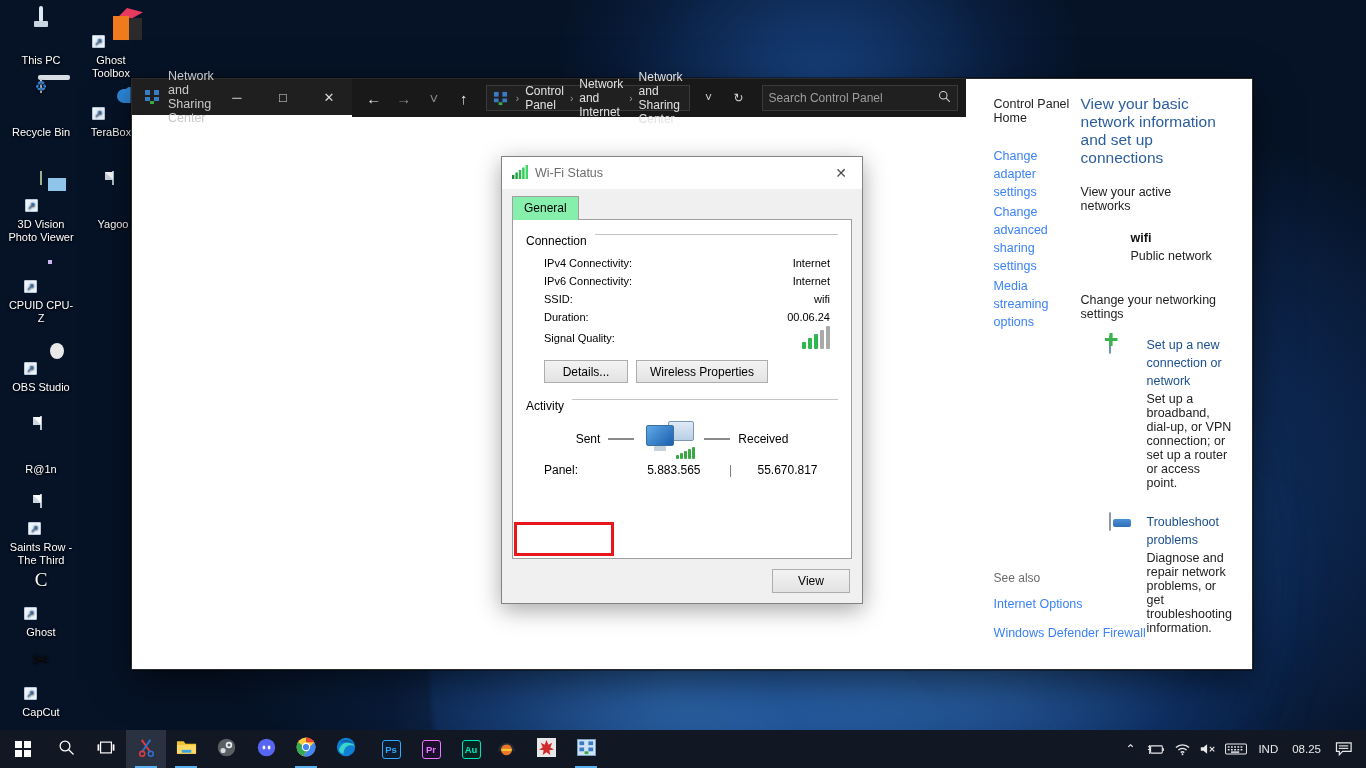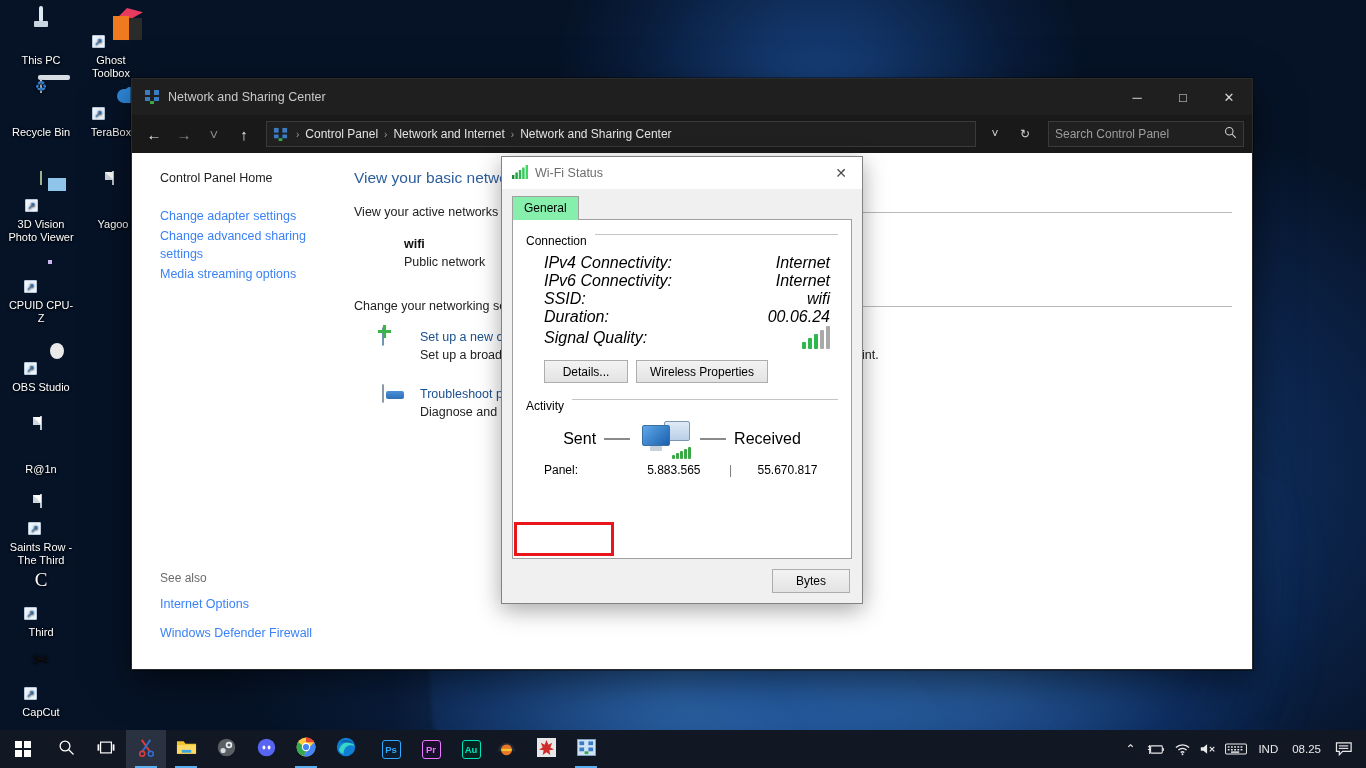--- a/index.html
+++ b/index.html
@@ -89,21 +89,21 @@
       color:#fff;font-size:19px;font-family:"Liberation Serif",serif;}
   .ic-capcut { width:32px;height:32px;margin:5px auto 0;background:#fff;border-radius:7px;position:relative;}
   .ic-capcut:after{content:"\2702";position:absolute;inset:0;display:flex;align-items:center;justify-content:center;
       color:#111;font-size:19px;}
 
   
   #explorer {
     position:absolute; left:131px; top:78px; width:1122px; height:592px;
     background:#fff; border:1px solid #2b2b2b;
     box-shadow:0 0 0 1px rgba(0,0,0,.35), 0 12px 36px rgba(0,0,0,.55);
-    display:flex; flex-direction:column;
+    display:flex; flex-direction:row;
   }
   #titlebar { height:36px; background:#1f1f1f; display:flex; align-items:center; flex:0 0 36px; }
   #titlebar .tb-icon { width:16px;height:16px;margin:0 8px 0 12px; position:relative; }
   #titlebar .tb-title { color:#c9c9c9; font-size:12.5px; }
   .wbtns { margin-left:auto; display:flex; height:36px; }
   .wbtn { width:46px; height:36px; display:flex; align-items:center; justify-content:center;
           color:#d8d8d8; font-size:13px; }
   #navbar { height:38px; background:#191919; display:flex; align-items:center; flex:0 0 38px;
             padding:0 8px; gap:2px; }
   .navbtn { width:28px;height:28px;display:flex;align-items:center;justify-content:center;
@@ -164,32 +164,32 @@
   #wf-title .wfx { margin-left:auto; width:42px; height:32px; display:flex; align-items:center;
                    justify-content:center; color:#4d4d4d; font-size:14px; }
   #wf-tabs { padding:6px 10px 0 10px; background:#f0f0f0; display:flex; }
   .wf-tab { padding:4px 11px 5px; font-size:12px; background:#f0f0f0;
             border:1px solid #a0a0a0; border-bottom:none; position:relative; top:1px; }
   .wf-tab.active { background:#86efac; z-index:2; }
   #wf-panel { margin:0 10px 10px; flex:1; background:#fff; border:1px solid #a0a0a0;
               padding:14px 13px 10px; position:relative; }
   .grp-head { display:flex; align-items:flex-start; font-size:12px; color:#000; }
   .grp-head .rule { flex:1; height:1px; background:#c4c4c4; margin-left:8px; }
-  .kv { display:flex; font-size:16px; line-height:18px; padding-left:18px;font-style:italic; }
+  .kv { display:flex; font-size:11px; line-height:18px; padding-left:18px; }
   .kv .k { width:150px; }
   .kv .v { flex:1; text-align:right; padding-right:8px; }
   .kv.sig { align-items:center; line-height:24px; }
   .signal-bars { margin-left:auto; margin-right:8px; display:flex; align-items:flex-end; gap:2px; height:22px; }
   .signal-bars i { display:block; width:4px; border-radius:1px; }
   .btn-row { display:flex; gap:8px; padding:10px 0 2px 18px; }
   .wbtn2 { min-width:84px; height:23px; background:linear-gradient(180deg,#f3f3f3,#e3e3e3);
            border:1px solid #adadad; font-size:12px; display:flex; align-items:center;
            justify-content:center; gap:4px; cursor:default; }
   .act-diagram { display:flex; align-items:center; justify-content:center; margin-top:6px; }
-  .act-label { font-size:16px; }
+  .act-label { font-size:12px; }
   .act-dash { width:26px; height:2px; background:#8a8a8a; margin:0 8px; }
   .pcs { width:54px; height:40px; position:relative; }
   .pc-back { position:absolute; right:2px; top:2px; width:26px; height:20px;
       background:linear-gradient(180deg,#dfeaf6,#b9cfe6); border:1px solid #7c97b3; border-radius:2px; }
   .pc-front { position:absolute; left:4px; top:6px; width:28px; height:21px;
       background:linear-gradient(135deg,#5fa9e8,#1a5fae); border:1px solid #3a6f9e; border-radius:2px; }
   .pc-front:after{content:"";position:absolute;left:50%;bottom:-6px;transform:translateX(-50%);
       width:12px;height:5px;background:#c4d2de;border-radius:1px;}
   .pc-bars { position:absolute; right:1px; bottom:0; display:flex; align-items:flex-end; gap:1px; height:12px; }
   .pc-bars i { width:3px; background:#3aa845; border-radius:1px; }
@@ -300,21 +300,21 @@
         <span class="shortcut-arrow" style="left:9px;bottom:2px;">↗</span>
       </span>
       <span class="lbl">Saints Row - The Third</span>
     </div>
 
     <div class="dicon" style="left:6px;top:580px;">
       <span class="glyph">
         <span class="ic-canva"></span>
         <span class="shortcut-arrow" style="left:5px;bottom:2px;">↗</span>
       </span>
-      <span class="lbl">Third</span>
+      <span class="lbl">Ghost</span>
     </div>
 
     <div class="dicon" style="left:6px;top:660px;">
       <span class="glyph">
         <span class="ic-capcut"></span>
         <span class="shortcut-arrow" style="left:5px;bottom:2px;">↗</span>
       </span>
       <span class="lbl">CapCut</span>
     </div>
   </div>
@@ -517,21 +517,21 @@
       <div class="bytes-row">
         <span class="bk">Panel:</span>
         <span class="bv">5.883.565</span>
         <span class="bsep">|</span>
         <span class="bv">55.670.817</span>
       </div>
 
     </div>
 
     <div class="wf-foot">
-      <span class="wbtn2">Bytes</span>
+      <span class="wbtn2">View</span>
     </div>
   </div>
 
   <div id="props-highlight"></div>
 
   <div id="taskbar">
 
     <span class="tb-item" style="width:46px;">
       <span class="tb-start">
           <i></i>

